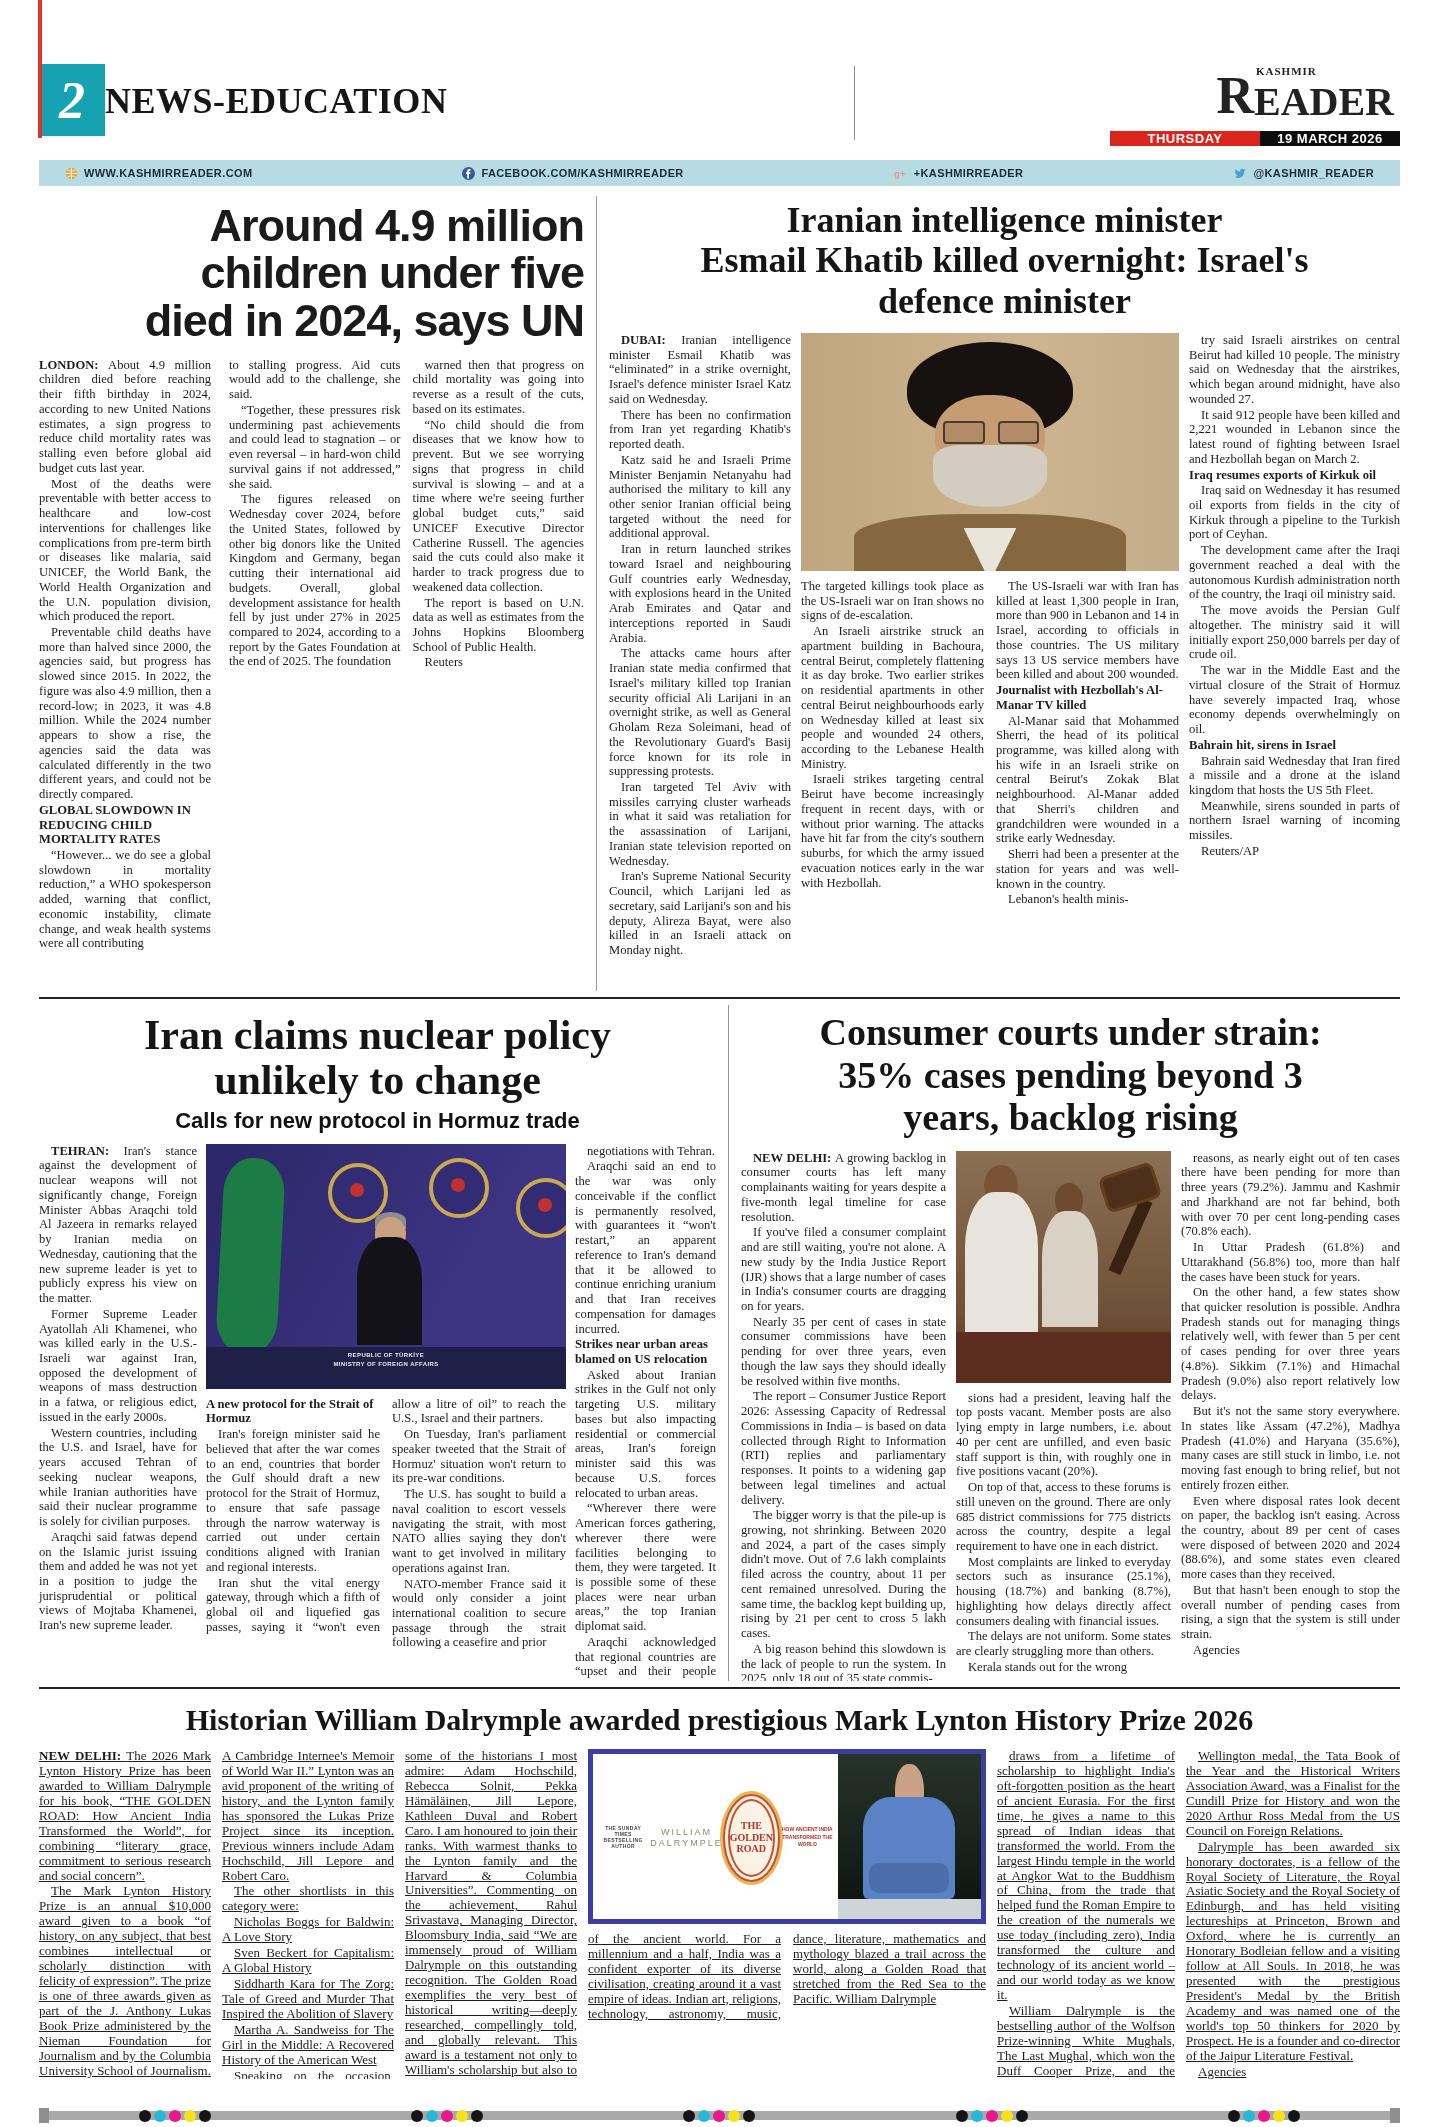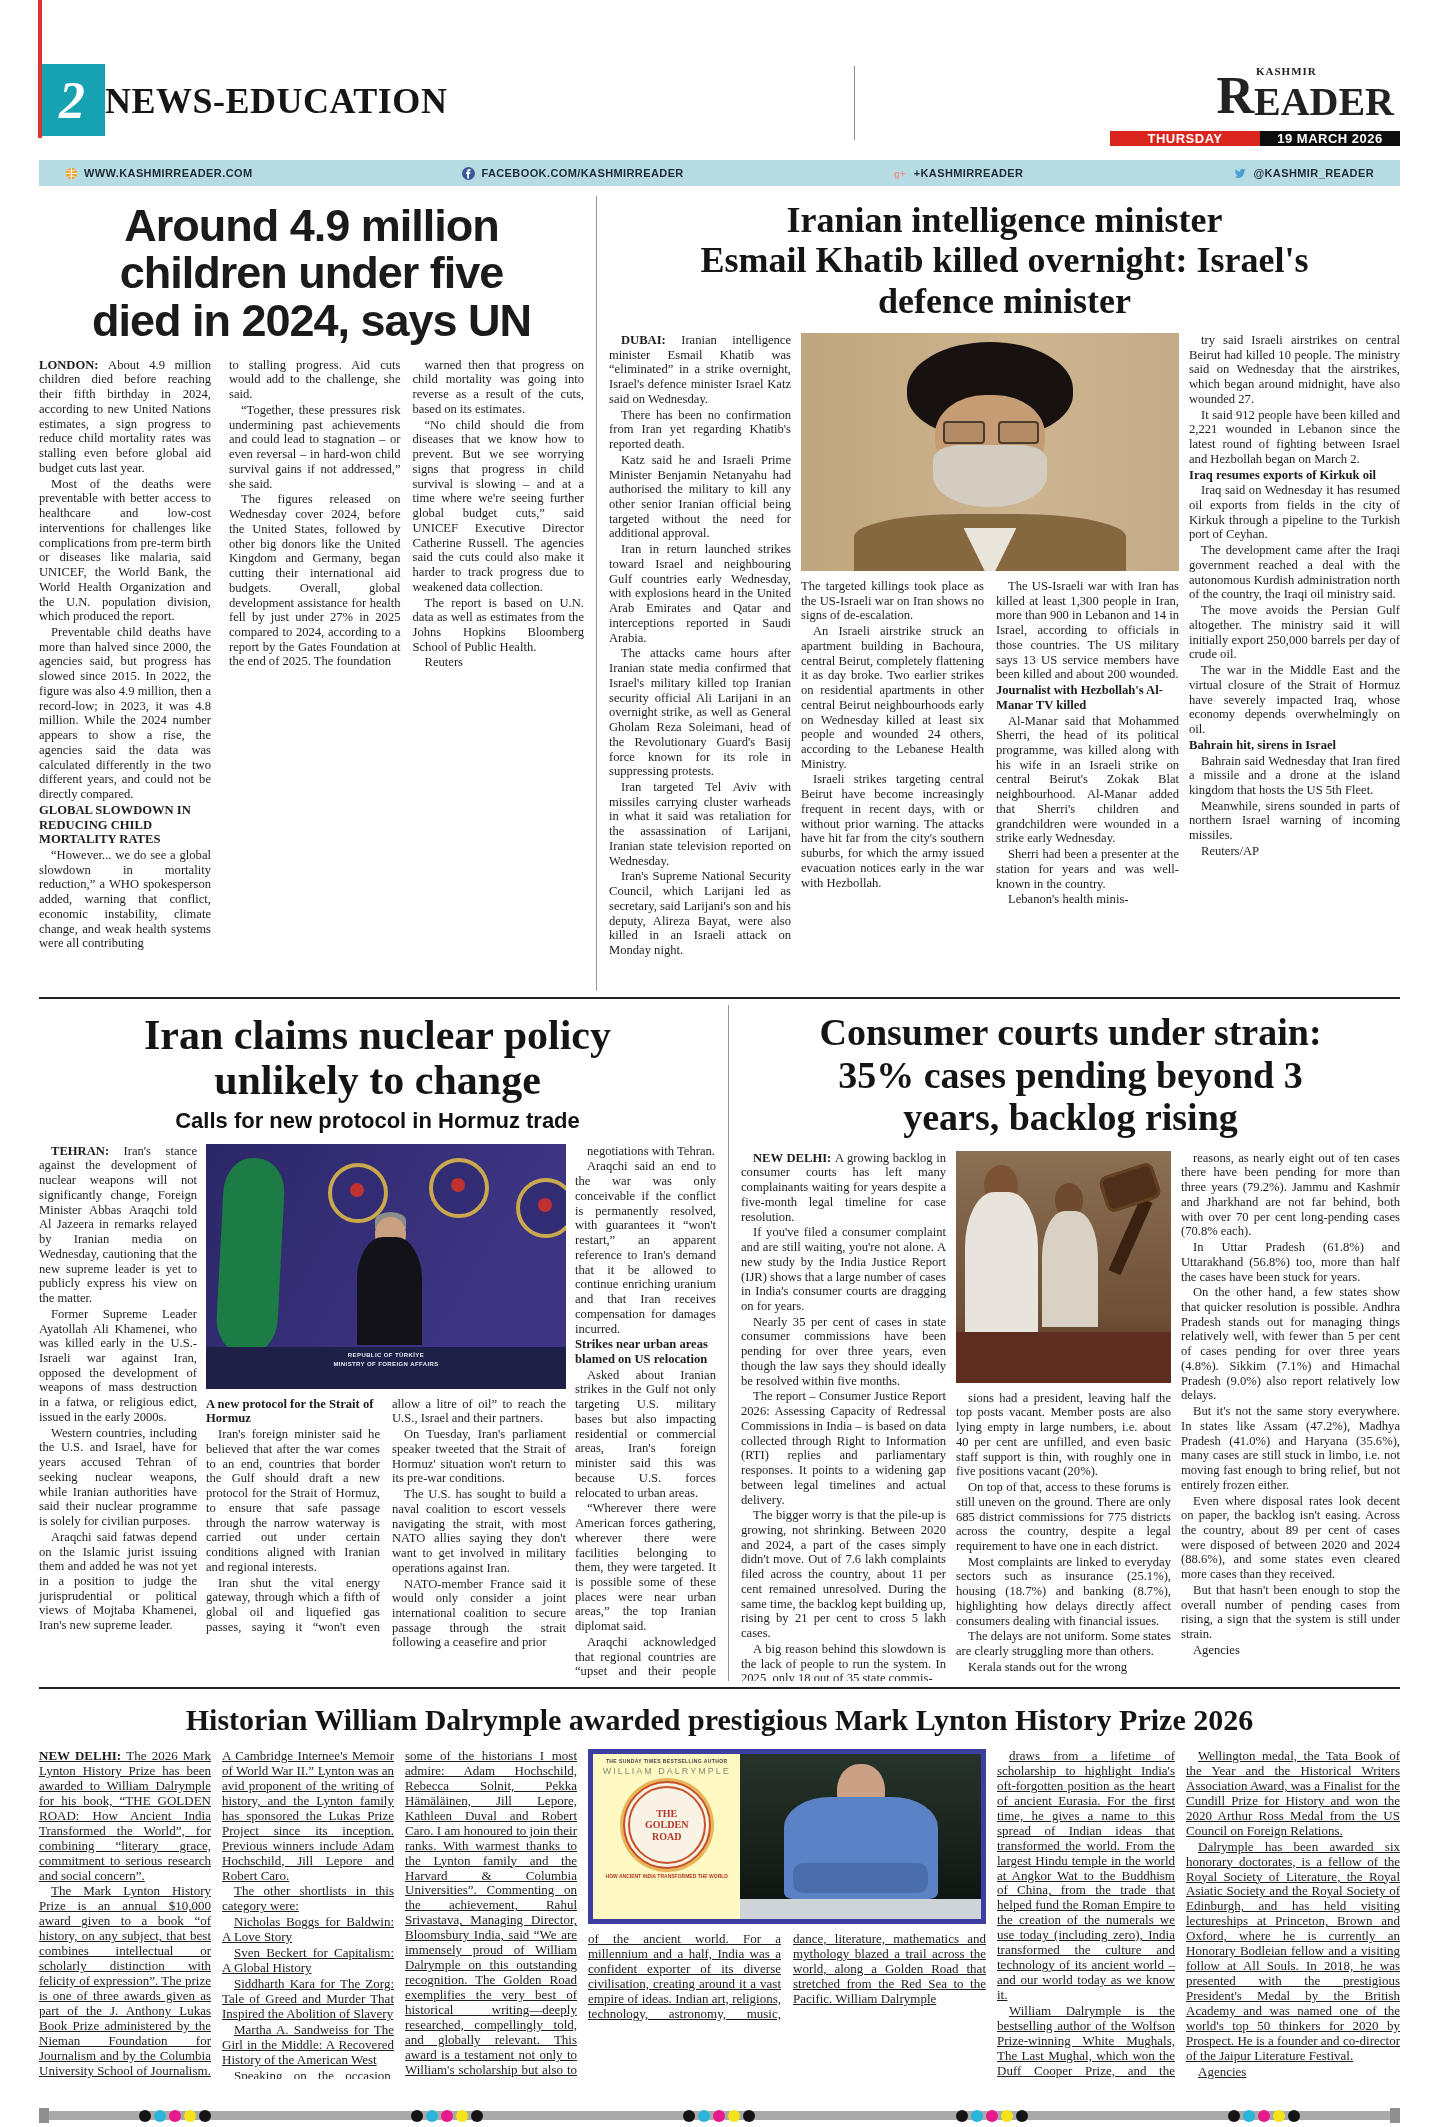--- a/index.html
+++ b/index.html
@@ -35,21 +35,21 @@
 
   
   .rule{border:none;border-top:2px solid #222;margin:6px 0;}
   article{overflow:hidden;}
   .body-txt p{margin:0 0 1px 0;font-size:12.6px;line-height:1.17;text-align:justify;text-indent:12px;}
   .body-txt .col>p:first-child, .body-txt .cols2>p:first-child{text-indent:0;}
   .body-txt p.sub{font-weight:bold;text-indent:0;text-align:left;}
   .body-txt b.dl{font-weight:bold;}
   .cols2{column-count:2;column-gap:12px;}
   .h-serif{font-family:"Liberation Serif",serif;font-weight:bold;text-align:center;color:#151515;margin:0;}
-  .h-sans{font-family:"Liberation Sans",sans-serif;font-weight:bold;text-align:center;color:#1b1b1b;margin:0;letter-spacing:-1px;}
+  .h-sans{font-family:"Liberation Sans",sans-serif;font-weight:bold;text-align:right;color:#1b1b1b;margin:0;letter-spacing:-1px;}
 
   
   .row-top{display:flex;height:795px;margin-top:10px;}
   .a1{width:558px;flex:0 0 558px;border-right:1px solid #999;padding-right:12px;box-sizing:border-box;}
   .a1 .h-sans{font-size:45px;line-height:1.05;margin:6px 0 14px 0;}
   .a1-body{display:flex;gap:10px;height:640px;overflow:hidden;}
   .a1-body .col{flex:0 0 172px;}
   .a1-mid{flex:1;display:flex;flex-direction:row;gap:8px;overflow:hidden;}
   .a2{flex:1;padding-left:12px;box-sizing:border-box;}
   .a2 .h-serif{font-size:36px;line-height:1.12;margin:4px 0 12px 0;}
@@ -114,21 +114,21 @@
              font:bold 6px "Liberation Sans",sans-serif;text-align:center;padding-top:4px;box-sizing:border-box;line-height:1.5;letter-spacing:.4px;}
   .photo4{height:232px;background:linear-gradient(#8b7054,#6f5038 70%,#57331f);}
   .p4-man1{position:absolute;left:4%;top:18%;width:34%;height:60%;background:#e8e4dc;border-radius:40% 40% 0 0;}
   .p4-head1{position:absolute;left:13%;top:6%;width:16%;height:18%;background:#7a5234;border-radius:50%;}
   .p4-man2{position:absolute;left:40%;top:26%;width:26%;height:50%;background:#d9d2c4;border-radius:40% 40% 0 0;}
   .p4-head2{position:absolute;left:46%;top:14%;width:13%;height:15%;background:#6e4a2e;border-radius:50%;}
   .p4-gavelhead{position:absolute;right:6%;top:8%;width:26%;height:16%;background:#4e2f1a;border-radius:8px;transform:rotate(-18deg);box-shadow:inset 0 0 0 3px #63401f;}
   .p4-gavelhandle{position:absolute;right:16%;top:20%;width:6%;height:34%;background:#3a2212;transform:rotate(24deg);}
   .p4-table{position:absolute;bottom:0;width:100%;height:22%;background:#5d2e20;}
   .photo5{height:175px;border:5px solid #3c3f9f;display:flex;box-sizing:border-box;background:#0d140f;}
-  .p5-cover{flex:0 0 38%;background:#fef9c3;display:flex;flex-direction:column;align-items:center;padding:4px 3px;box-sizing:border-box;}
+  .p5-cover{flex:0 0 38%;background:#ffffff;display:flex;flex-direction:row;align-items:center;padding:4px 3px;box-sizing:border-box;}
   .p5-tiny{font:bold 5px "Liberation Sans",sans-serif;color:#444;letter-spacing:.4px;text-align:center;}
   .p5-auth{font:9px "Liberation Sans",sans-serif;color:#8a8a7a;letter-spacing:2px;text-align:center;line-height:1.2;margin-top:2px;}
   .p5-ring{width:74px;height:74px;border:7px double #c8502a;border-radius:50%;margin:4px 0 2px 0;
            display:flex;flex-direction:column;align-items:center;justify-content:center;background:#f8f3e4;box-shadow:0 0 0 3px #e7b65a;}
   .p5-title{font:bold 10px "Liberation Serif",serif;color:#b5342a;text-align:center;line-height:1.15;}
   .p5-sub{font:bold 5px "Liberation Sans",sans-serif;color:#b5342a;text-align:center;margin-top:2px;line-height:1.5;}
   .p5-author{flex:1;position:relative;background:linear-gradient(#27342a,#0c120e);}
   .p5-shirt{position:absolute;left:18%;bottom:12%;width:64%;height:62%;background:#5b82c4;border-radius:30% 30% 6% 6%;}
   .p5-arms{position:absolute;left:22%;bottom:16%;width:56%;height:18%;background:#4a6dac;border-radius:10px;}
   .p5-head5{position:absolute;left:40%;top:6%;width:20%;height:34%;background:#caa184;border-radius:46%;}

